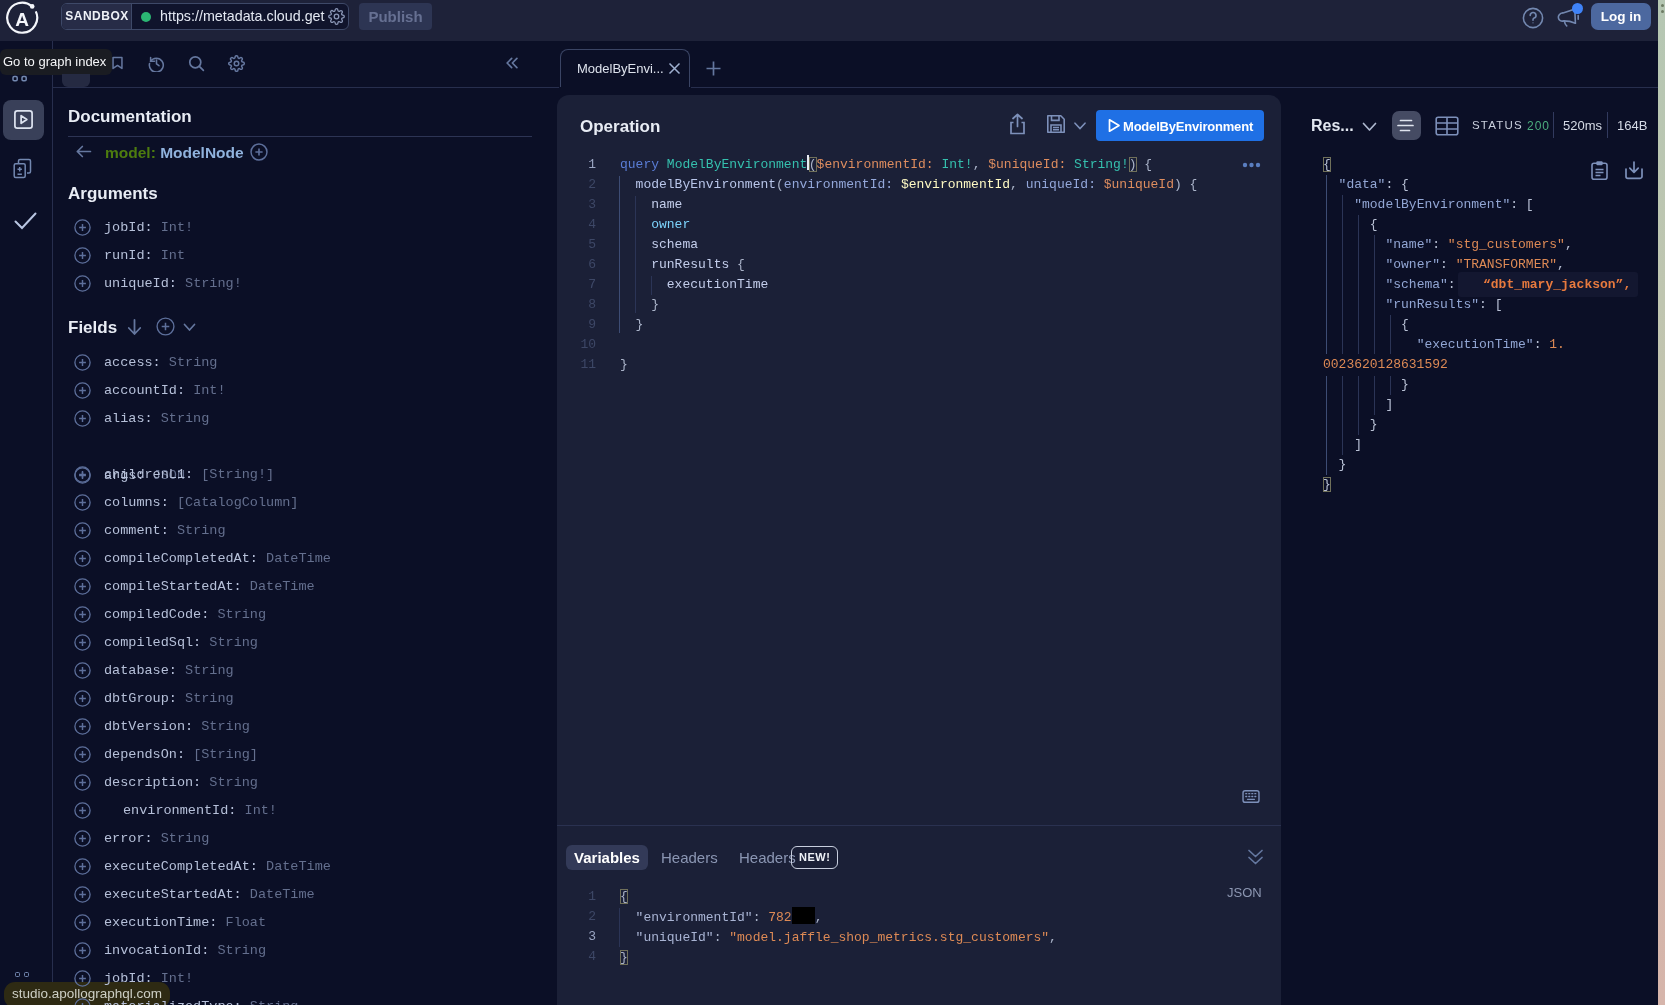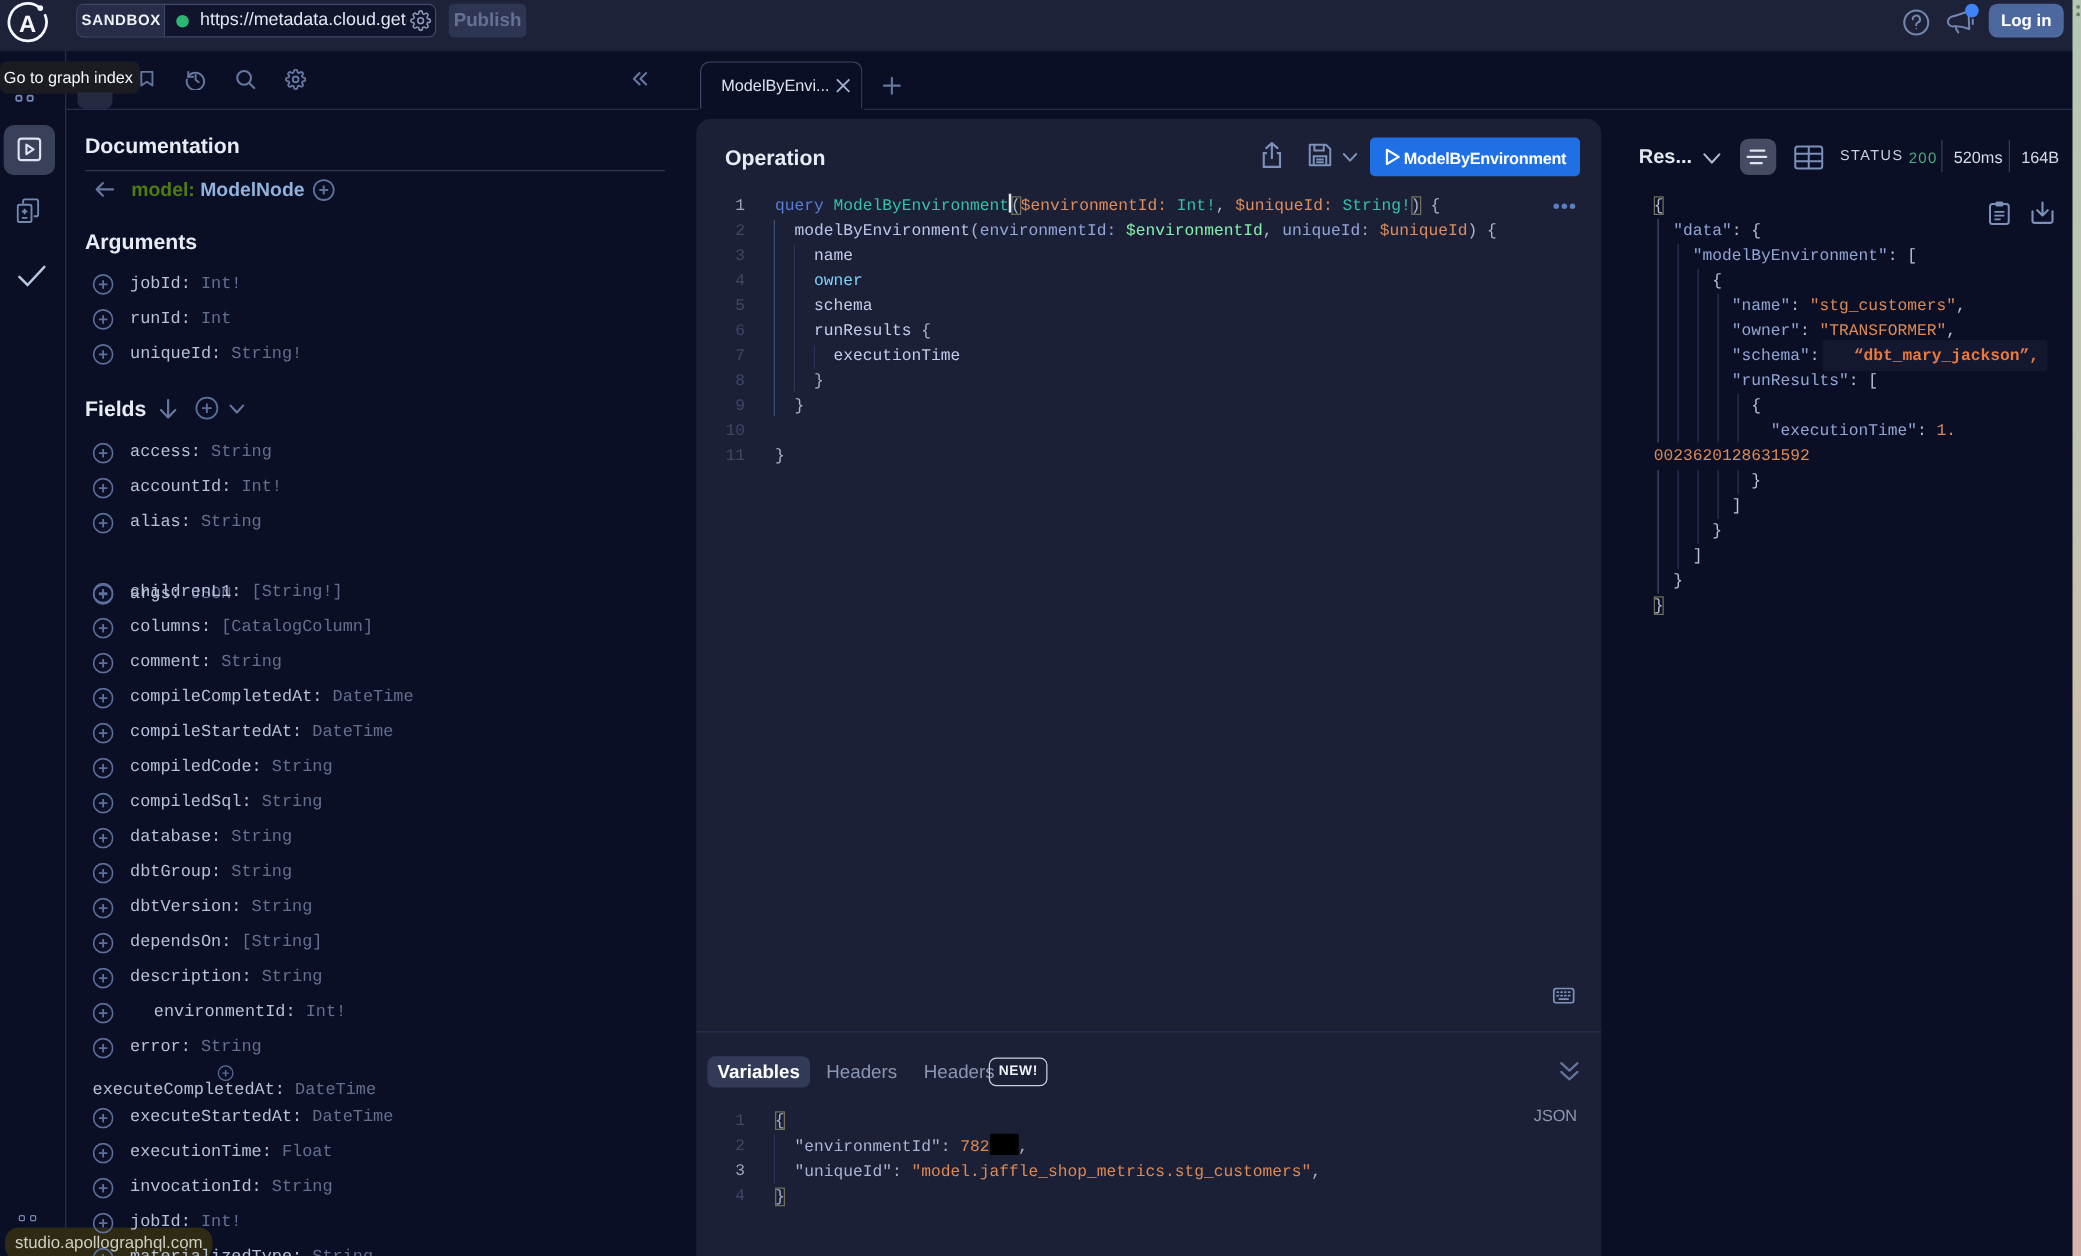--- a/index.html
+++ b/index.html
@@ -31,21 +31,21 @@
 
 <div class="abs" style="left:61px;top:3px;width:288px;height:27px;border:1px solid #3e4968;border-radius:6px;background:#10142c;"></div>
 <div class="abs" style="left:62px;top:4px;width:70px;height:25px;background:#272c47;border-radius:5px 0 0 5px;border-right:1px solid #3e4968;"></div>
 <div class="abs" style="left:62px;top:4px;width:70px;height:25px;line-height:25px;text-align:center;color:#eef1f7;font-size:12px;font-weight:bold;letter-spacing:.5px;">SANDBOX</div>
 <div class="abs" style="left:141px;top:12px;width:10px;height:10px;border-radius:50%;background:#2bb673;"></div>
 <div class="abs" style="left:160px;top:8px;width:165px;overflow:hidden;color:#e3e8f2;font-size:14.3px;white-space:nowrap;">https://metadata.cloud.gete</div>
 <svg class="abs" style="left:328px;top:8px;" width="17" height="17" viewBox="0 0 24 24" fill="none" stroke="#8b97b6" stroke-width="1.8">
   <circle cx="12" cy="12" r="3.2"></circle>
   <path d="M19.4 15a1.65 1.65 0 0 0 .33 1.82l.06.06a2 2 0 1 1-2.83 2.83l-.06-.06a1.65 1.65 0 0 0-1.82-.33 1.65 1.65 0 0 0-1 1.51V21a2 2 0 1 1-4 0v-.09A1.65 1.65 0 0 0 9 19.4a1.65 1.65 0 0 0-1.82.33l-.06.06a2 2 0 1 1-2.83-2.83l.06-.06a1.65 1.65 0 0 0 .33-1.82 1.65 1.65 0 0 0-1.51-1H3a2 2 0 1 1 0-4h.09A1.65 1.65 0 0 0 4.6 9a1.65 1.65 0 0 0-.33-1.82l-.06-.06a2 2 0 1 1 2.83-2.83l.06.06a1.65 1.65 0 0 0 1.82.33H9a1.65 1.65 0 0 0 1-1.51V3a2 2 0 1 1 4 0v.09a1.65 1.65 0 0 0 1 1.51 1.65 1.65 0 0 0 1.82-.33l.06-.06a2 2 0 1 1 2.83 2.83l-.06.06a1.65 1.65 0 0 0-.33 1.82V9a1.65 1.65 0 0 0 1.51 1H21a2 2 0 1 1 0 4h-.09a1.65 1.65 0 0 0-1.51 1z"></path>
 </svg>
-<div class="abs" style="left:359px;top:3px;width:62px;height:27px;background:#2d3553;border-radius:4px;text-align:center;line-height:27px;color:#667092;font-size:15px;font-weight:bold;">Publish</div>
+<div class="abs" style="left:359px;top:3px;width:73px;height:27px;background:#2d3553;border-radius:4px;text-align:center;line-height:27px;color:#667092;font-size:15px;font-weight:bold;">Publish</div>
 
 <svg class="abs" style="left:1522px;top:7px;" width="22" height="22" viewBox="0 0 22 22" fill="none" stroke="#7388b0" stroke-width="1.6">
   <circle cx="11" cy="11" r="9.6"></circle>
   <path d="M8.2 8.4a2.9 2.9 0 1 1 3.9 2.7c-.8.3-1.1.9-1.1 1.7v.4" stroke-linecap="round"></path>
   <circle cx="11" cy="15.8" r="0.6" fill="#7388b0" stroke="none"></circle>
 </svg>
 <svg class="abs" style="left:1555px;top:3px;" width="26" height="26" viewBox="0 0 26 26" fill="none" stroke="#7388b0" stroke-width="1.6">
   <path d="M8 9.8 C4.6 10.3 3 12.7 3.4 14.9 C3.8 17.3 6.3 18.7 8.6 17.9"></path>
   <path d="M8 10 C12 8.8 16 7.4 19.8 6" stroke-linecap="round"></path>
   <path d="M19.8 6 L20.4 20.2" stroke-linecap="round"></path>
@@ -277,21 +277,21 @@
     </svg>
     <span class="mono2"><span class="fn">environmentId:</span> <span class="ft">Int!</span></span>
   </div>
 <div class="frow" style="top:824px;">
     <svg class="cp" width="17" height="17" viewBox="0 0 21 21" fill="none" stroke="#5d6f9b" stroke-width="1.6">
       <circle cx="10.5" cy="10.5" r="9.4"></circle>
       <path d="M10.5 6.3 v8.4 M6.3 10.5 h8.4" stroke-width="1.8"></path>
     </svg>
     <span class="mono2"><span class="fn">error:</span> <span class="ft">String</span></span>
   </div>
-<div class="frow" style="top:852px;flex-direction:column;">
+<div class="frow" style="top:852px;">
     <svg class="cp" width="17" height="17" viewBox="0 0 21 21" fill="none" stroke="#5d6f9b" stroke-width="1.6">
       <circle cx="10.5" cy="10.5" r="9.4"></circle>
       <path d="M10.5 6.3 v8.4 M6.3 10.5 h8.4" stroke-width="1.8"></path>
     </svg>
     <span class="mono2"><span class="fn">executeCompletedAt:</span> <span class="ft">DateTime</span></span>
   </div>
 <div class="frow" style="top:880px;">
     <svg class="cp" width="17" height="17" viewBox="0 0 21 21" fill="none" stroke="#5d6f9b" stroke-width="1.6">
       <circle cx="10.5" cy="10.5" r="9.4"></circle>
       <path d="M10.5 6.3 v8.4 M6.3 10.5 h8.4" stroke-width="1.8"></path>
@@ -369,21 +369,21 @@
 8
 9
 10
 11</div>
 
 <div class="abs" style="left:619px;top:176px;width:1px;height:157px;background:#3d4c74;"></div>
 <div class="abs" style="left:635px;top:196px;width:1px;height:117px;background:#2b3456;"></div>
 <div class="abs" style="left:651px;top:276px;width:1px;height:19px;background:#2b3456;"></div>
 
 <div class="mono abs" style="left:620px;top:155px;color:#aab3c9;"><span style="color:#5a7dd6;">query</span> <span style="color:#35c0ae;">ModelByEnvironment</span><span class="cursor"></span><span class="bbox">(</span><span style="color:#de8d5f;">$environmentId:</span> <span style="color:#35c0ae;">Int!</span>, <span style="color:#de8d5f;">$uniqueId:</span> <span style="color:#35c0ae;">String!</span><span class="bbox">)</span> {
-  <span style="color:#b9c6ea;">modelByEnvironment</span>(<span style="color:#93a7da;">environmentId:</span> <span style="color:#86efac;font-family:Liberation Mono, monospace;">$environmentId</span>, <span style="color:#93a7da;">uniqueId:</span> <span style="color:#de8d5f;">$uniqueId</span>) {
+  <span style="color:#b9c6ea;">modelByEnvironment</span>(<span style="color:#93a7da;">environmentId:</span> <span style="color:#fef9c3;font-family:Liberation Mono, monospace;">$environmentId</span>, <span style="color:#93a7da;">uniqueId:</span> <span style="color:#de8d5f;">$uniqueId</span>) {
     <span style="color:#c3cdeb;">name</span>
     <span style="color:#7dd3fc;">owner</span>
     <span style="color:#c3cdeb;">schema</span>
     <span style="color:#c3cdeb;">runResults</span> {
       <span style="color:#c3cdeb;">executionTime</span>
     }
   }
 
 }</div>
 

